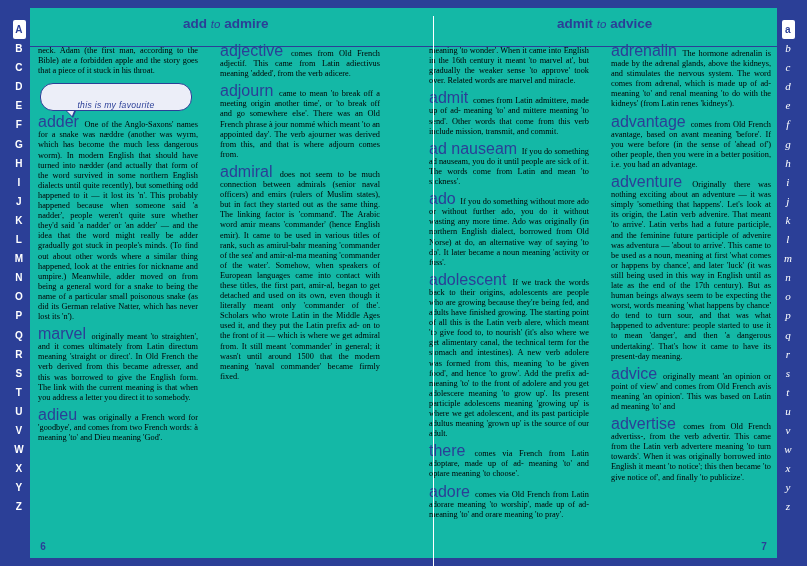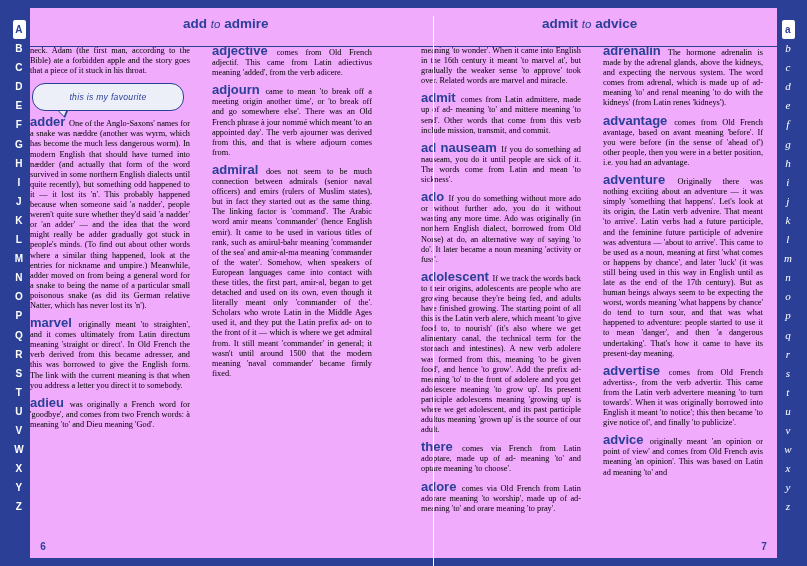--- a/index.html
+++ b/index.html
@@ -89,21 +89,21 @@
     font-family: "Liberation Sans", sans-serif;
     font-size: 10px;
   }
   
   .sheet {
     position: absolute;
     left: 30px;
     top: 8px;
     width: 747px;
     height: 550px;
-    background: #f0abfc;
+    background: #14b8a6;
   }
   
   .running-heads {
     position: absolute;
     left: 0;
     top: 8px;
     width: 747px;
     height: 26px;
   }
   .run-head {
@@ -113,71 +113,72 @@
     font-family: "Liberation Sans", sans-serif;
     font-size: 13.5px;
     font-weight: bold;
   }
   .run-head .to {
     font-weight: normal;
     font-style: italic;
     font-size: 11.5px;
   }
   .run-head.left { left: 153px; }
-  .run-head.right { left: 512px; }
+  .run-head.right { left: 527px; }
   .rule {
     position: absolute;
     left: 0;
     top: 30px;
     width: 747px;
     height: 1px;
     background: #2b3f97;
   }
   
   .cols {
     position: absolute;
     left: 0;
     top: 38px;
     width: 747px;
     height: 478px;
     display: flex;
     gap: 0;
+    padding-left: 8px;
   }
   .col {
     width: 160px;
     margin-right: 22px;
     font-size: 8.3px;
     line-height: 10.1px;
     color: #000000;
     text-align: justify;
   }
   .col:last-child { margin-right: 0; }
   .gutter-spacer { width: 27px; }
   .headword {
     font-family: "Liberation Sans", sans-serif;
-    font-weight: bold;
-    color: #2b3f97;
-    font-size: 13px;
+    font-weight: normal;
+    color: #2b3f97;
+    font-size: 16px;
   }
   p.para { margin: 0 0 7px 0; }
   
   .fav {
     position: relative;
     margin: 2px 0 4px 2px;
     width: 150px;
     height: 30px;
   }
   .fav-bubble {
     width: 150px;
     height: 26px;
     border: 1.4px solid #2b3f97;
     border-radius: 13px / 13px;
     background: #eceef8;
     display: flex;
-    align-items: center;
+    align-items: flex-end;
     justify-content: center;
   }
   .fav-text {
     color: #2b3f97;
     font-family: "Liberation Sans", sans-serif;
     font-size: 8.6px;
     font-style: italic;
     letter-spacing: 0.3px;
   }
   .fav-tail {
@@ -328,25 +329,25 @@
         <div class="col">
           <p class="para">meaning 'to wonder'. When it came into English in the 16th century it meant 'to marvel at', but gradually the weaker sense 'to approve' took over. Related words are marvel and miracle.</p>
           <p class="para"><span class="headword">admit </span><span>comes from Latin admittere, made up of ad- meaning 'to' and mittere meaning 'to send'. Other words that come from this verb include mission, transmit, and commit.</span></p>
           <p class="para"><span class="headword">ad nauseam </span><span>If you do something ad nauseam, you do it until people are sick of it. The words come from Latin and mean 'to sickness'.</span></p>
           <p class="para"><span class="headword">ado </span><span>If you do something without more ado or without further ado, you do it without wasting any more time. Ado was originally (in northern English dialect, borrowed from Old Norse) at do, an alternative way of saying 'to do'. It later became a noun meaning 'activity or fuss'.</span></p>
           <p class="para"><span class="headword">adolescent </span><span>If we track the words back to their origins, adolescents are people who are growing because they're being fed, and adults have finished growing. The starting point of all this is the Latin verb alere, which meant 'to give food to, to nourish' (it's also where we get alimentary canal, the technical term for the stomach and intestines). A new verb adolere was formed from this, meaning 'to be given food', and hence 'to grow'. Add the prefix ad- meaning 'to' to the front of adolere and you get adolescere meaning 'to grow up'. Its present participle adolescens meaning 'growing up' is where we get adolescent, and its past participle adultus meaning 'grown up' is the source of our adult.</span></p>
           <p class="para"><span class="headword">there </span><span>comes via French from Latin adoptare, made up of ad- meaning 'to' and optare meaning 'to choose'.</span></p>
           <p class="para"><span class="headword">adore </span><span>comes via Old French from Latin adorare meaning 'to worship', made up of ad- meaning 'to' and orare meaning 'to pray'.</span></p>
         </div>
         <div class="col">
-          <p class="para"><span class="headword">adrenalin </span><span>The hormone adrenalin is made by the adrenal glands, above the kidneys, and expecting the nervous system. The word comes from adrenal, which is made up of ad- meaning 'to' and renal meaning 'to do with the kidneys' (from Latin renes 'kidneys').</span></p>
+          <p class="para"><span class="headword">adrenalin </span><span>The hormone adrenalin is made by the adrenal glands, above the kidneys, and stimulates the nervous system. The word comes from adrenal, which is made up of ad- meaning 'to' and renal meaning 'to do with the kidneys' (from Latin renes 'kidneys').</span></p>
           <p class="para"><span class="headword">advantage </span><span>comes from Old French avantage, based on avant meaning 'before'. If you were before (in the sense of 'ahead of') other people, then you were in a better position, i.e. you had an advantage.</span></p>
           <p class="para"><span class="headword">adventure </span><span>Originally there was nothing exciting about an adventure — it was simply 'something that happens'. Let's look at its origin, the Latin verb advenire. That meant 'to arrive'. Latin verbs had a future participle, and the feminine future participle of advenire was adventura — 'about to arrive'. This came to be used as a noun, meaning at first 'what comes or happens by chance', and later 'luck' (it was still being used in this way in English until as late as the end of the 17th century). But as human beings always seem to be expecting the worst, words meaning 'what happens by chance' do tend to turn sour, and that was what happened to adventure: people started to use it to mean 'danger', and then 'a dangerous undertaking'. That's how it came to have its present-day meaning.</span></p>
+          <p class="para"><span class="headword">advice </span><span>originally meant 'an opinion or point of view' and comes from Old French avis meaning 'an opinion'. This was based on Latin ad meaning 'to' and</span></p>
           <p class="para"><span class="headword">advertise </span><span>comes from Old French advertiss-, from the verb advertir. This came from the Latin verb advertere meaning 'to turn towards'. When it was originally borrowed into English it meant 'to notice'; this then became 'to give notice of', and finally 'to publicize'.</span></p>
-          <p class="para"><span class="headword">advice </span><span>originally meant 'an opinion or point of view' and comes from Old French avis meaning 'an opinion'. This was based on Latin ad meaning 'to' and</span></p>
         </div>
       </div>
 
     <div class="spine"></div>
   </div>
 
   <div class="folio folio-left">6</div>
   <div class="folio folio-right">7</div>
 
 </div>

